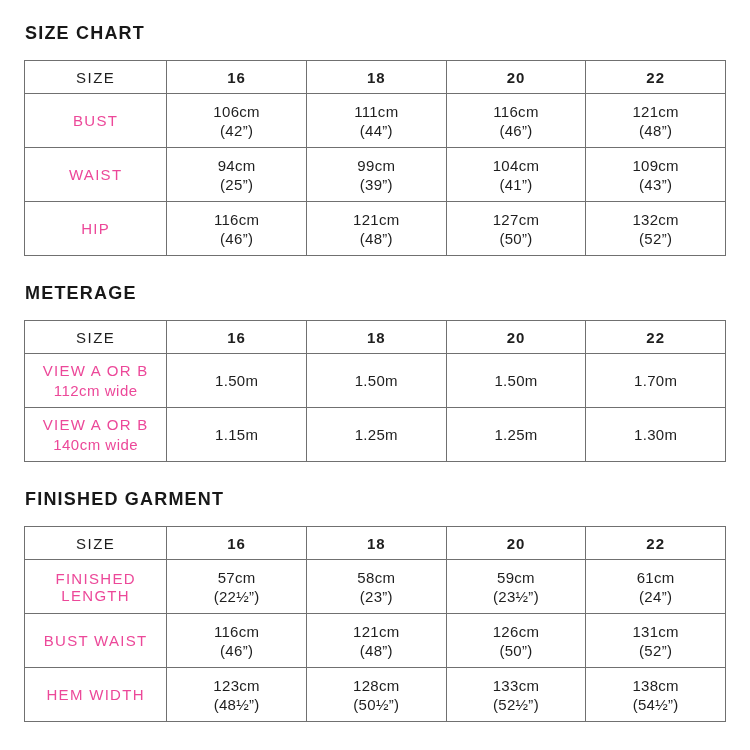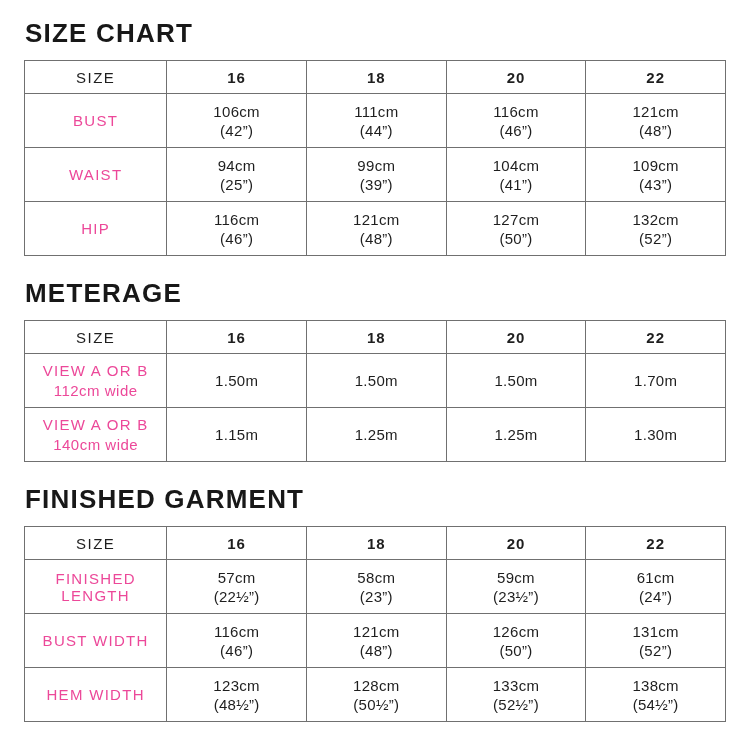--- a/index.html
+++ b/index.html
@@ -12,21 +12,21 @@
     height: 750px;
     font-family: "Liberation Sans", "DejaVu Sans", sans-serif;
     color: #1e1e1e;
     box-sizing: border-box;
   }
   .page {
     padding: 19px 24px 0 24px;
     box-sizing: border-box;
   }
   .section-title {
-    font-size: 26px;
+    font-size: 18px;
     line-height: 28px;
     font-weight: 700;
     letter-spacing: 1.2px;
     color: #181818;
     margin: 0 0 13px 1px;
   }
   table.spec-table {
     width: 100%;
     border-collapse: collapse;
     table-layout: fixed;
@@ -250,21 +250,21 @@
         <td>
           <span class="l1">59cm</span>
           <span class="l2">(23½”)</span>
         </td>
         <td>
           <span class="l1">61cm</span>
           <span class="l2">(24”)</span>
         </td>
       </tr>
       <tr class="data-row">
-        <td class="row-label">BUST WIDTH</td>
+        <td class="row-label">BUST WAIST</td>
         <td>
           <span class="l1">116cm</span>
           <span class="l2">(46”)</span>
         </td>
         <td>
           <span class="l1">121cm</span>
           <span class="l2">(48”)</span>
         </td>
         <td>
           <span class="l1">126cm</span>

